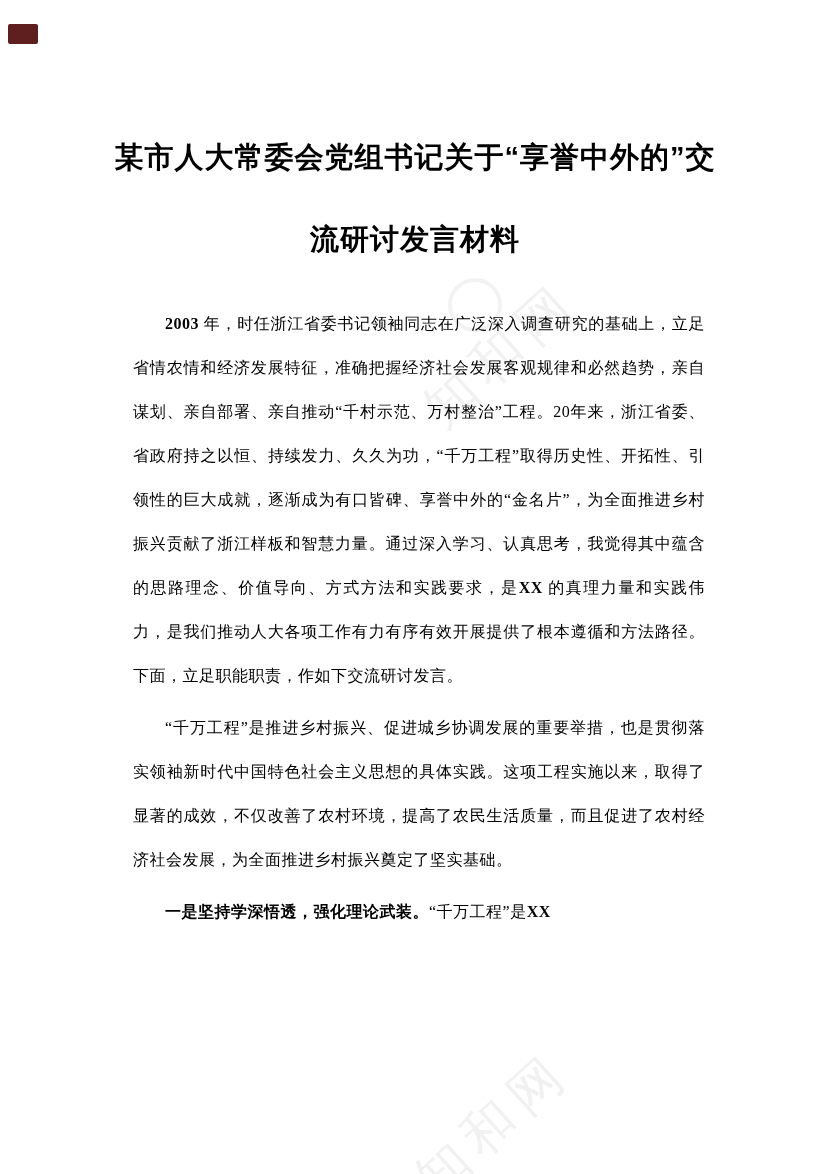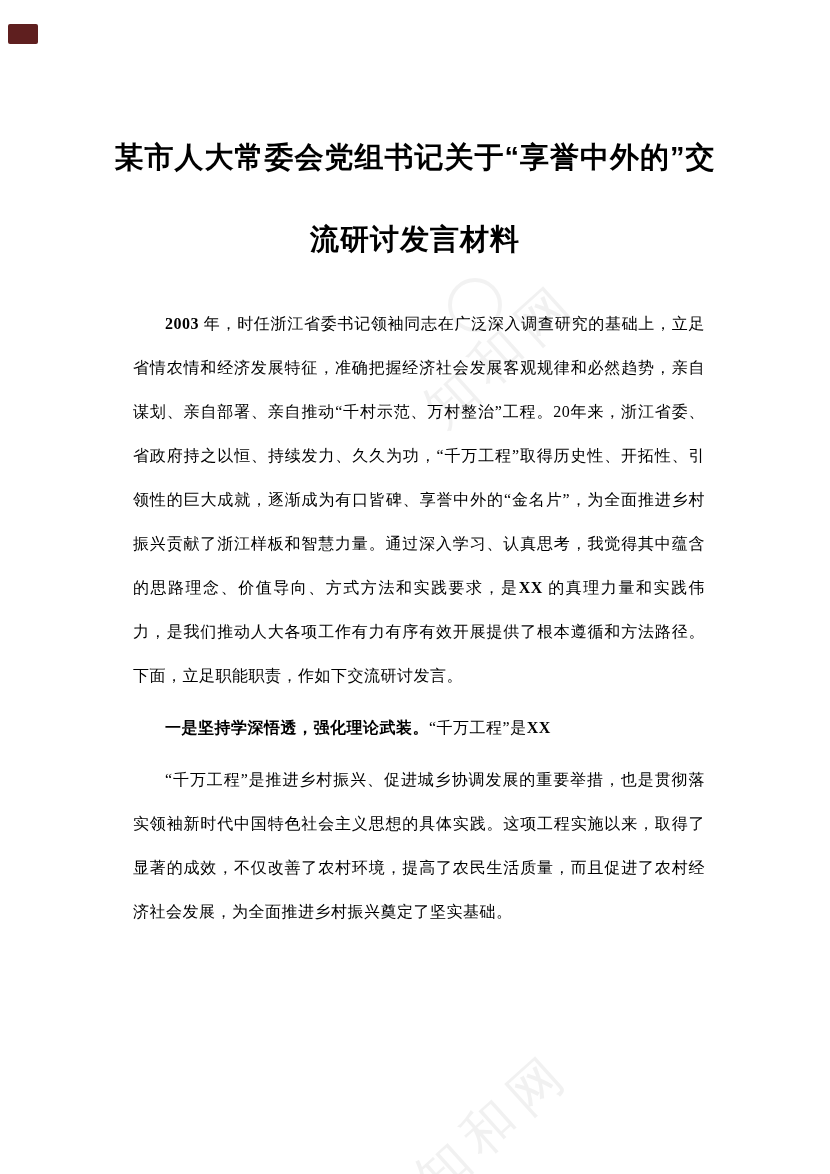--- a/index.html
+++ b/index.html
@@ -84,17 +84,17 @@
   <div class="corner-mark"></div>
 
   <div class="wm-ring"></div>
   <div class="watermark wm-top">知和网</div>
   <div class="watermark wm-bottom">知和网</div>
 
   <h1 class="title">某市人大常委会党组书记关于“享誉中外的”交流研讨发言材料</h1>
 
   <div class="doc-body" id="body-container">
       <p class="para"><b>2003</b><span> 年，时任浙江省委书记领袖同志在广泛深入调查研究的基础上，立足省情农情和经济发展特征，准确把握经济社会发展客观规律和必然趋势，亲自谋划、亲自部署、亲自推动“千村示范、万村整治”工程。20年来，浙江省委、省政府持之以恒、持续发力、久久为功，“千万工程”取得历史性、开拓性、引领性的巨大成就，逐渐成为有口皆碑、享誉中外的“金名片”，为全面推进乡村振兴贡献了浙江样板和智慧力量。通过深入学习、认真思考，我觉得其中蕴含的思路理念、价值导向、方式方法和实践要求，是</span><b>XX</b><span> 的真理力量和实践伟力，是我们推动人大各项工作有力有序有效开展提供了根本遵循和方法路径。下面，立足职能职责，作如下交流研讨发言。</span></p>
+      <p class="para"><span>“千万工程”是推进乡村振兴、促进城乡协调发展的重要举措，也是贯彻落实领袖新时代中国特色社会主义思想的具体实践。这项工程实施以来，取得了显著的成效，不仅改善了农村环境，提高了农民生活质量，而且促进了农村经济社会发展，为全面推进乡村振兴奠定了坚实基础。</span></p>
       <p class="para"><b>一是坚持学深悟透，强化理论武装。</b><span>“千万工程”是</span><b>XX</b></p>
-      <p class="para"><span>“千万工程”是推进乡村振兴、促进城乡协调发展的重要举措，也是贯彻落实领袖新时代中国特色社会主义思想的具体实践。这项工程实施以来，取得了显著的成效，不仅改善了农村环境，提高了农民生活质量，而且促进了农村经济社会发展，为全面推进乡村振兴奠定了坚实基础。</span></p>
     </div>
 
 </div>
 
 </body></html>

